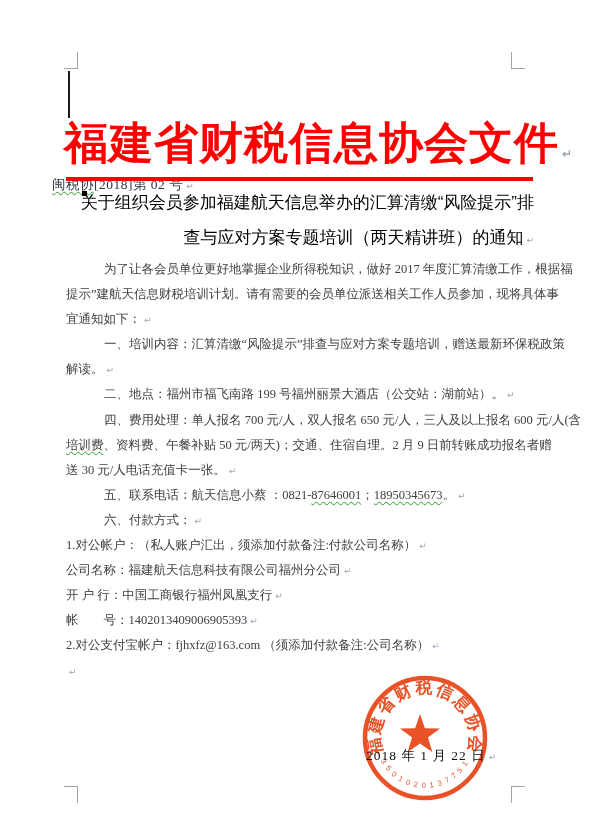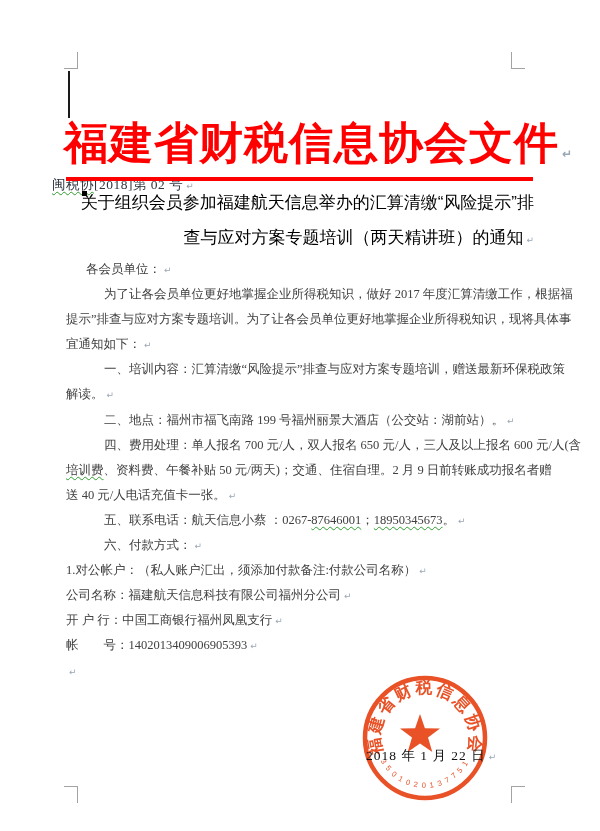--- a/index.html
+++ b/index.html
@@ -49,36 +49,36 @@
 <div class="red-rule"></div>
 
 <div class="sq-bullet"></div>
 
 <div class="notice-title">
   <div>关于组织会员参加福建航天信息举办的汇算清缴“风险提示”排</div>
   <div><span>查与应对方案专题培训（两天精讲班）的通知</span><span class="pmark">↵</span></div>
 </div>
 
 <div class="body-block" id="body-block">
-    <div class="body-line ind-1"><span>各会员单位：</span><span class="pmark">↵</span></div>
     <div class="body-line ind-2"><span>为了让各会员单位更好地掌握企业所得税知识，做好 2017 年度汇算清缴工作，根据福</span></div>
-    <div class="body-line"><span>提示”排查与应对方案专题培训。为了让各会员单位更好地掌握企业所得税知识，现将具体事</span></div>
+    <div class="body-line"><span>提示”建航天信息财税培训计划。请有需要的会员单位派送相关工作人员参加，现将具体事</span></div>
     <div class="body-line"><span>宜通知如下：</span><span class="pmark">↵</span></div>
     <div class="body-line ind-2"><span>一、培训内容：汇算清缴“风险提示”排查与应对方案专题培训，赠送最新环保税政策</span></div>
     <div class="body-line"><span>解读。</span><span class="pmark">↵</span></div>
     <div class="body-line ind-2"><span>二、地点：福州市福飞南路 199 号福州丽景大酒店（公交站：湖前站）。</span><span class="pmark">↵</span></div>
     <div class="body-line ind-2"><span>四、费用处理：单人报名 700 元/人，双人报名 650 元/人，三人及以上报名 600 元/人(含</span></div>
     <div class="body-line"><span class="wavy">培训费</span><span>、资料费、午餐补贴 50 元/两天)；交通、住宿自理。2 月 9 日前转账成功报名者赠</span></div>
-    <div class="body-line"><span>送 40 元/人电话充值卡一张。</span><span class="pmark">↵</span></div>
-    <div class="body-line ind-2"><span>五、联系电话：航天信息小蔡 ：0267-</span><span class="wavy">87646001</span><span>；</span><span class="wavy">18950345673</span><span>。</span><span class="pmark">↵</span></div>
+    <div class="body-line"><span>送 30 元/人电话充值卡一张。</span><span class="pmark">↵</span></div>
+    <div class="body-line ind-2"><span>五、联系电话：航天信息小蔡 ：0821-</span><span class="wavy">87646001</span><span>；</span><span class="wavy">18950345673</span><span>。</span><span class="pmark">↵</span></div>
     <div class="body-line ind-2"><span>六、付款方式：</span><span class="pmark">↵</span></div>
     <div class="body-line"><span>1.对公帐户：（私人账户汇出，须添加付款备注:付款公司名称）</span><span class="pmark">↵</span></div>
     <div class="body-line"><span>公司名称：福建航天信息科技有限公司福州分公司</span><span class="pmark">↵</span></div>
     <div class="body-line"><span>开 户 行：中国工商银行福州凤凰支行</span><span class="pmark">↵</span></div>
     <div class="body-line"><span>帐　　号：1402013409006905393</span><span class="pmark">↵</span></div>
+    <div class="body-line"><span>2.对公支付宝帐户：fjhxfz@163.com （须添加付款备注:公司名称）</span><span class="pmark">↵</span></div>
     <div class="body-line"><span></span><span class="pmark">↵</span></div>
   </div>
 
 <svg class="seal" viewBox="0 0 138 138">
   <defs>
     <path id="arcPath" d="M 26.7 84.4 A 45 45 0 1 1 111.3 84.4" fill="none"></path>
     <path id="numPath" d="M 23 88.5 A 50 50 0 0 0 115 88.5" fill="none"></path>
   </defs>
   <circle cx="69" cy="69" r="60" fill="none" stroke-width="4.5" stroke="#e8481c"></circle>
   <polygon points="64,45 68.9,59.2 84,59.5 72,68.6 76.3,83 64,74.4 51.7,83 56,68.6 44,59.5 59.1,59.2" fill="#e8481c"></polygon>

